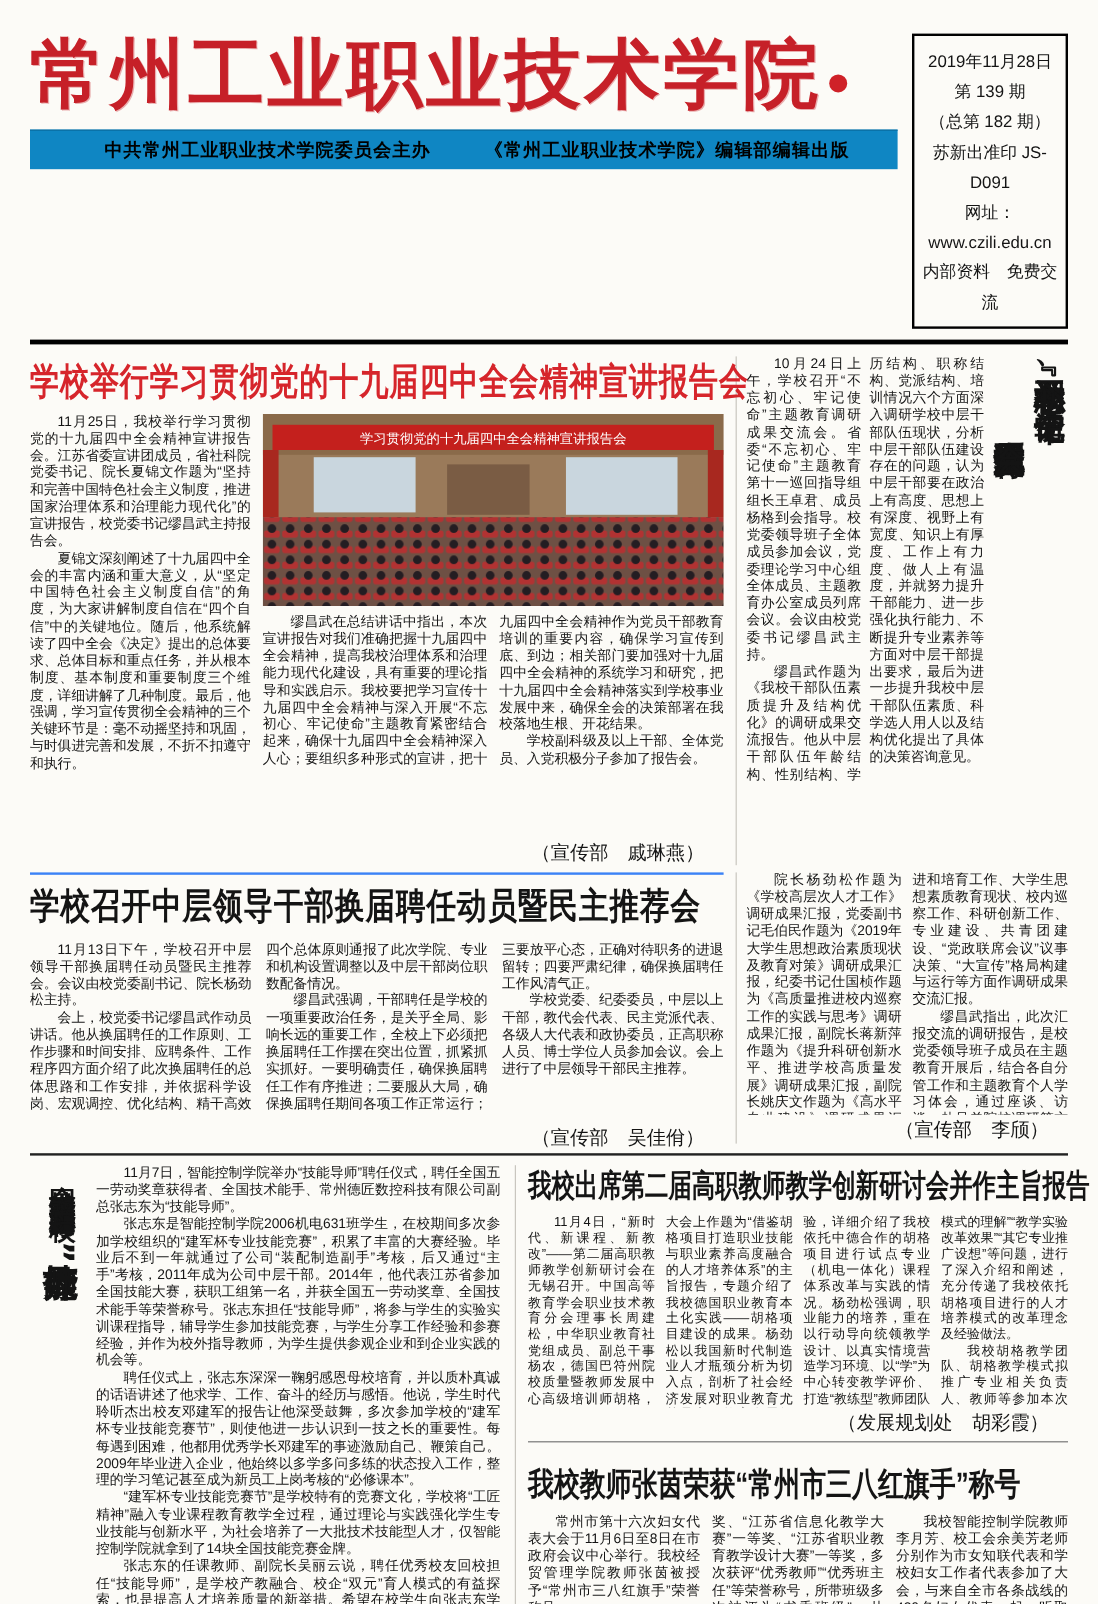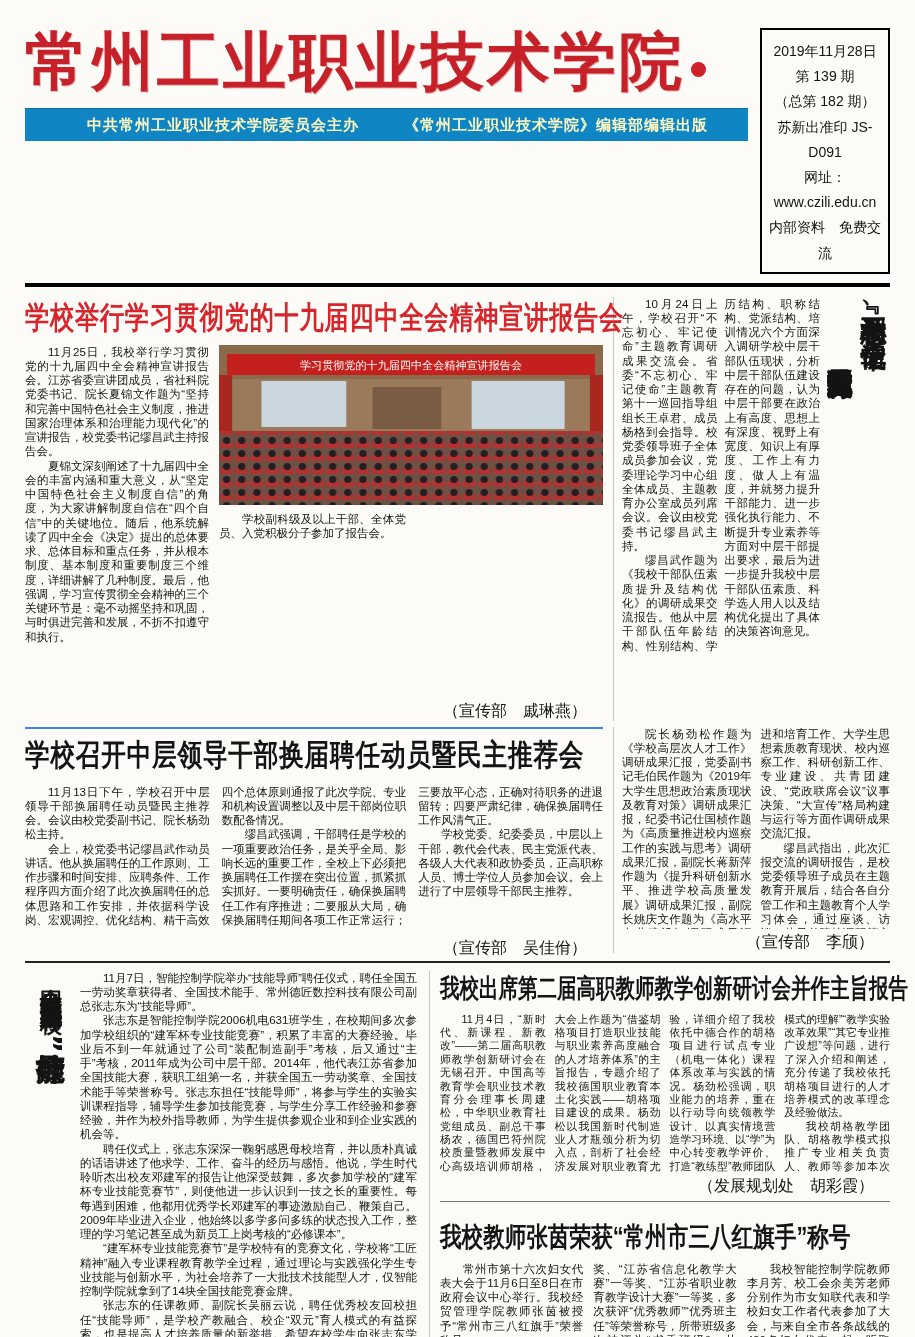--- a/index.html
+++ b/index.html
@@ -27,21 +27,21 @@
     font-size:63px; line-height:1.05; letter-spacing:3px;
     white-space:nowrap;
     text-shadow:1px 1px 0 rgba(198,32,40,.35);
     transform:rotate(-0.6deg); transform-origin:left bottom;
   }
   .mast-seal {
     display:inline-block; width:15px; height:15px; border-radius:50%;
     background:#cf2128; margin-left:6px; vertical-align:super;
   }
   .banner-bar {
-    margin-top:14px; background:#0f86c3; color:#fef9c3;
+    margin-top:14px; background:#0f86c3; color:#000000;
     font-weight:bold; font-size:15px; height:33px;
     display:flex; align-items:center; justify-content:space-between;
     padding:0 40px 0 62px; letter-spacing:1px;
     border-top:1px solid #0a6ea2;
   }
   .info-box {
     width:130px; margin-left:12px; border:2px solid #000;
     padding:9px 3px 6px 3px; font-size:14px; line-height:1.8;
     text-align:center; background:#fcfbf7;
   }
@@ -165,20 +165,21 @@
             <rect x="8" y="9" width="364" height="21" fill="#c4201d"></rect>
             <text x="190" y="24" font-size="11" fill="#ffffff" text-anchor="middle">学习贯彻党的十九届四中全会精神宣讲报告会</text>
             <rect x="0" y="30" width="13" height="56" fill="#a8281f"></rect>
             <rect x="367" y="30" width="13" height="56" fill="#a8281f"></rect>
             <rect x="42" y="36" width="84" height="46" fill="#c9d6de"></rect>
             <rect x="250" y="36" width="92" height="48" fill="#c9d6de"></rect>
             <rect x="152" y="42" width="68" height="42" fill="#7a5c44"></rect>
             <rect x="0" y="86" width="380" height="74" fill="url(#heads)"></rect>
           </svg>
           <div class="lead-twocol">
+            <p>缪昌武在总结讲话中指出，本次宣讲报告对我们准确把握十九届四中全会精神，提高我校治理体系和治理能力现代化建设，具有重要的理论指导和实践启示。我校要把学习宣传十九届四中全会精神与深入开展“不忘初心、牢记使命”主题教育紧密结合起来，确保十九届四中全会精神深入人心；要组织多种形式的宣讲，把十九届四中全会精神作为党员干部教育培训的重要内容，确保学习宣传到底、到边；相关部门要加强对十九届四中全会精神的系统学习和研究，把十九届四中全会精神落实到学校事业发展中来，确保全会的决策部署在我校落地生根、开花结果。</p>
             <p>学校副科级及以上干部、全体党员、入党积极分子参加了报告会。</p>
           </div>
           <div class="byline">（宣传部　戚琳燕）</div>
         </div>
       </div>
     </article>
 
     <aside class="right-top">
       <div class="right-top-text art">
         <p>10月24日上午，学校召开“不忘初心、牢记使命”主题教育调研成果交流会。省委“不忘初心、牢记使命”主题教育第十一巡回指导组组长王卓君、成员杨格到会指导。校党委领导班子全体成员参加会议，党委理论学习中心组全体成员、主题教育办公室成员列席会议。会议由校党委书记缪昌武主持。</p>

